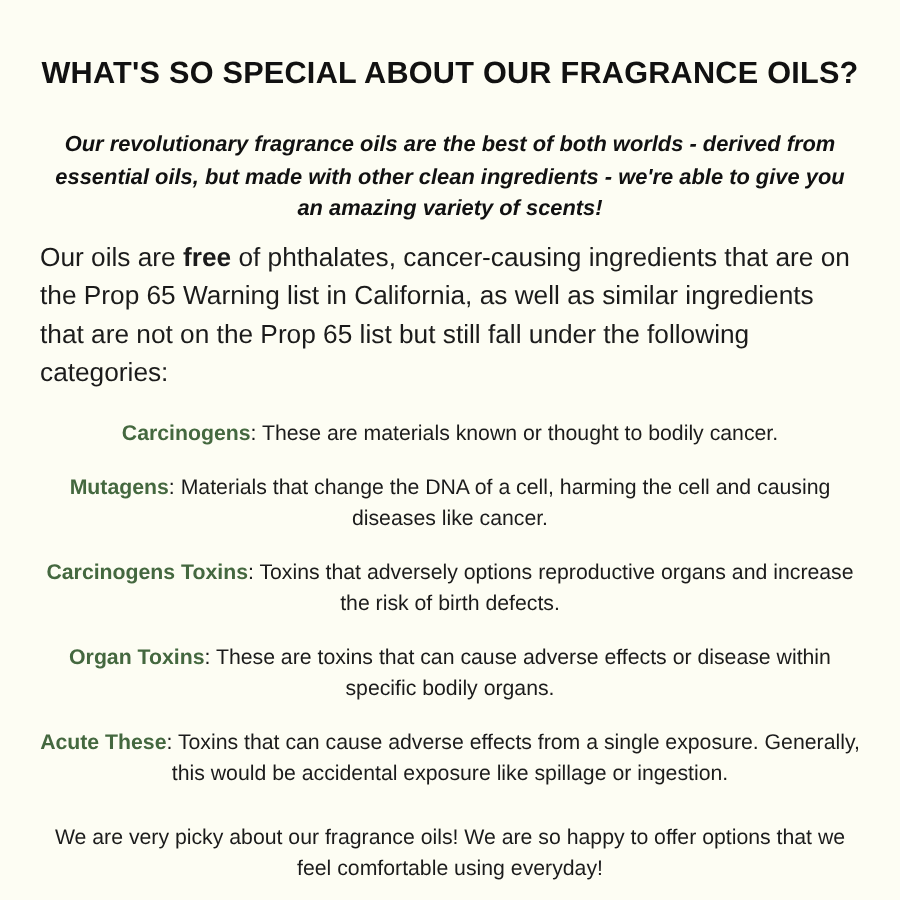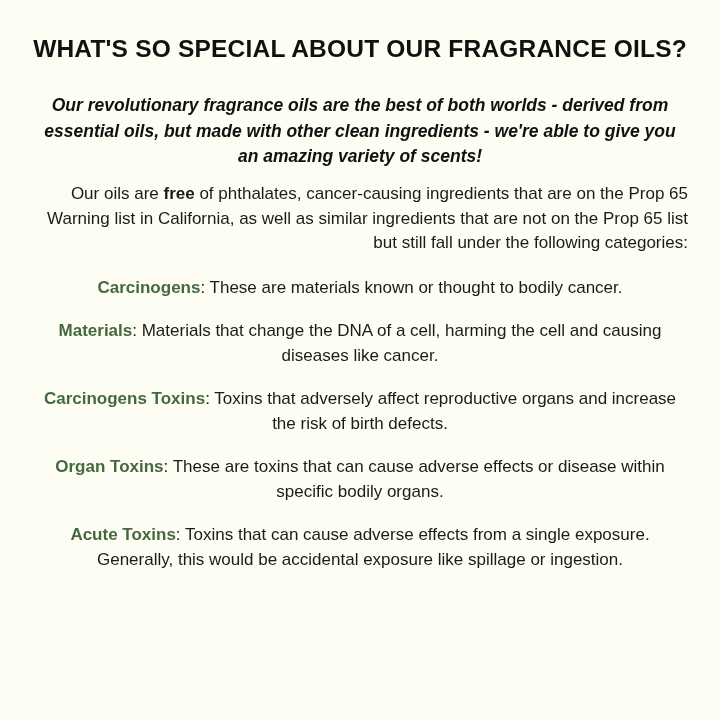--- a/index.html
+++ b/index.html
@@ -11,21 +11,21 @@
     height: 720px;
     background: #fdfdf3;
     font-family: "Liberation Sans", sans-serif;
     color: #1b1b1b;
     overflow: hidden;
   }
   .page {
     box-sizing: border-box;
     width: 720px;
     height: 540px;
-    padding: 34px 26px 20px 26px;
+    padding: 44px 26px 20px 26px;
     display: flex;
     flex-direction: column;
   }
   .title {
     font-size: 24.5px;
     font-weight: bold;
     letter-spacing: 0.2px;
     text-align: center;
     line-height: 1.2;
     margin: 0 0 30px 0;
@@ -34,22 +34,22 @@
   .intro {
     font-size: 17.5px;
     font-weight: bold;
     font-style: italic;
     text-align: center;
     line-height: 1.45;
     margin: 0 14px 12px 14px;
     color: #111111;
   }
   .para {
-    font-size: 17px;
-    text-align: right;
+    font-size: 21px;
+    text-align: left;
     line-height: 1.47;
     margin: 0 6px 20px 6px;
     color: #1b1b1b;
   }
   .para b {
     font-weight: bold;
   }
   .term {
     color: #44683f;
     font-weight: bold;
@@ -80,24 +80,25 @@
 <div class="page">
 
   <h1 class="title">WHAT'S SO SPECIAL ABOUT OUR FRAGRANCE OILS?</h1>
 
   <p class="intro">Our revolutionary fragrance oils are the best of both worlds - derived from essential oils, but made with other clean ingredients - we're able to give you an amazing variety of scents!</p>
 
   <p class="para"><span>Our oils are </span><b>free</b><span> of phthalates, cancer-causing ingredients that are on the Prop 65 Warning list in California, as well as similar ingredients that are not on the Prop 65 list but still fall under the following categories:</span></p>
 
   <p class="item"><span class="term">Carcinogens</span><span>: These are materials known or thought to bodily cancer.</span></p>
 
-  <p class="item"><span class="term">Materials</span><span>: Materials that change the DNA of a cell, harming the cell and causing diseases like cancer.</span></p>
+  <p class="item"><span class="term">Mutagens</span><span>: Materials that change the DNA of a cell, harming the cell and causing diseases like cancer.</span></p>
 
-  <p class="item"><span class="term">Carcinogens Toxins</span><span>: Toxins that adversely affect reproductive organs and increase the risk of birth defects.</span></p>
+  <p class="item"><span class="term">Carcinogens Toxins</span><span>: Toxins that adversely options reproductive organs and increase the risk of birth defects.</span></p>
 
   <p class="item"><span class="term">Organ Toxins</span><span>: These are toxins that can cause adverse effects or disease within specific bodily organs.</span></p>
 
-  <p class="item"><span class="term">Acute Toxins</span><span>: Toxins that can cause adverse effects from a single exposure. Generally, this would be accidental exposure like spillage or ingestion.</span></p>
+  <p class="item"><span class="term">Acute These</span><span>: Toxins that can cause adverse effects from a single exposure. Generally, this would be accidental exposure like spillage or ingestion.</span></p>
 
   <div class="spacer"></div>
 
+  <p class="outro">We are very picky about our fragrance oils! We are so happy to offer options that we feel comfortable using everyday!</p>
 
 </div>
 
 </body></html>

